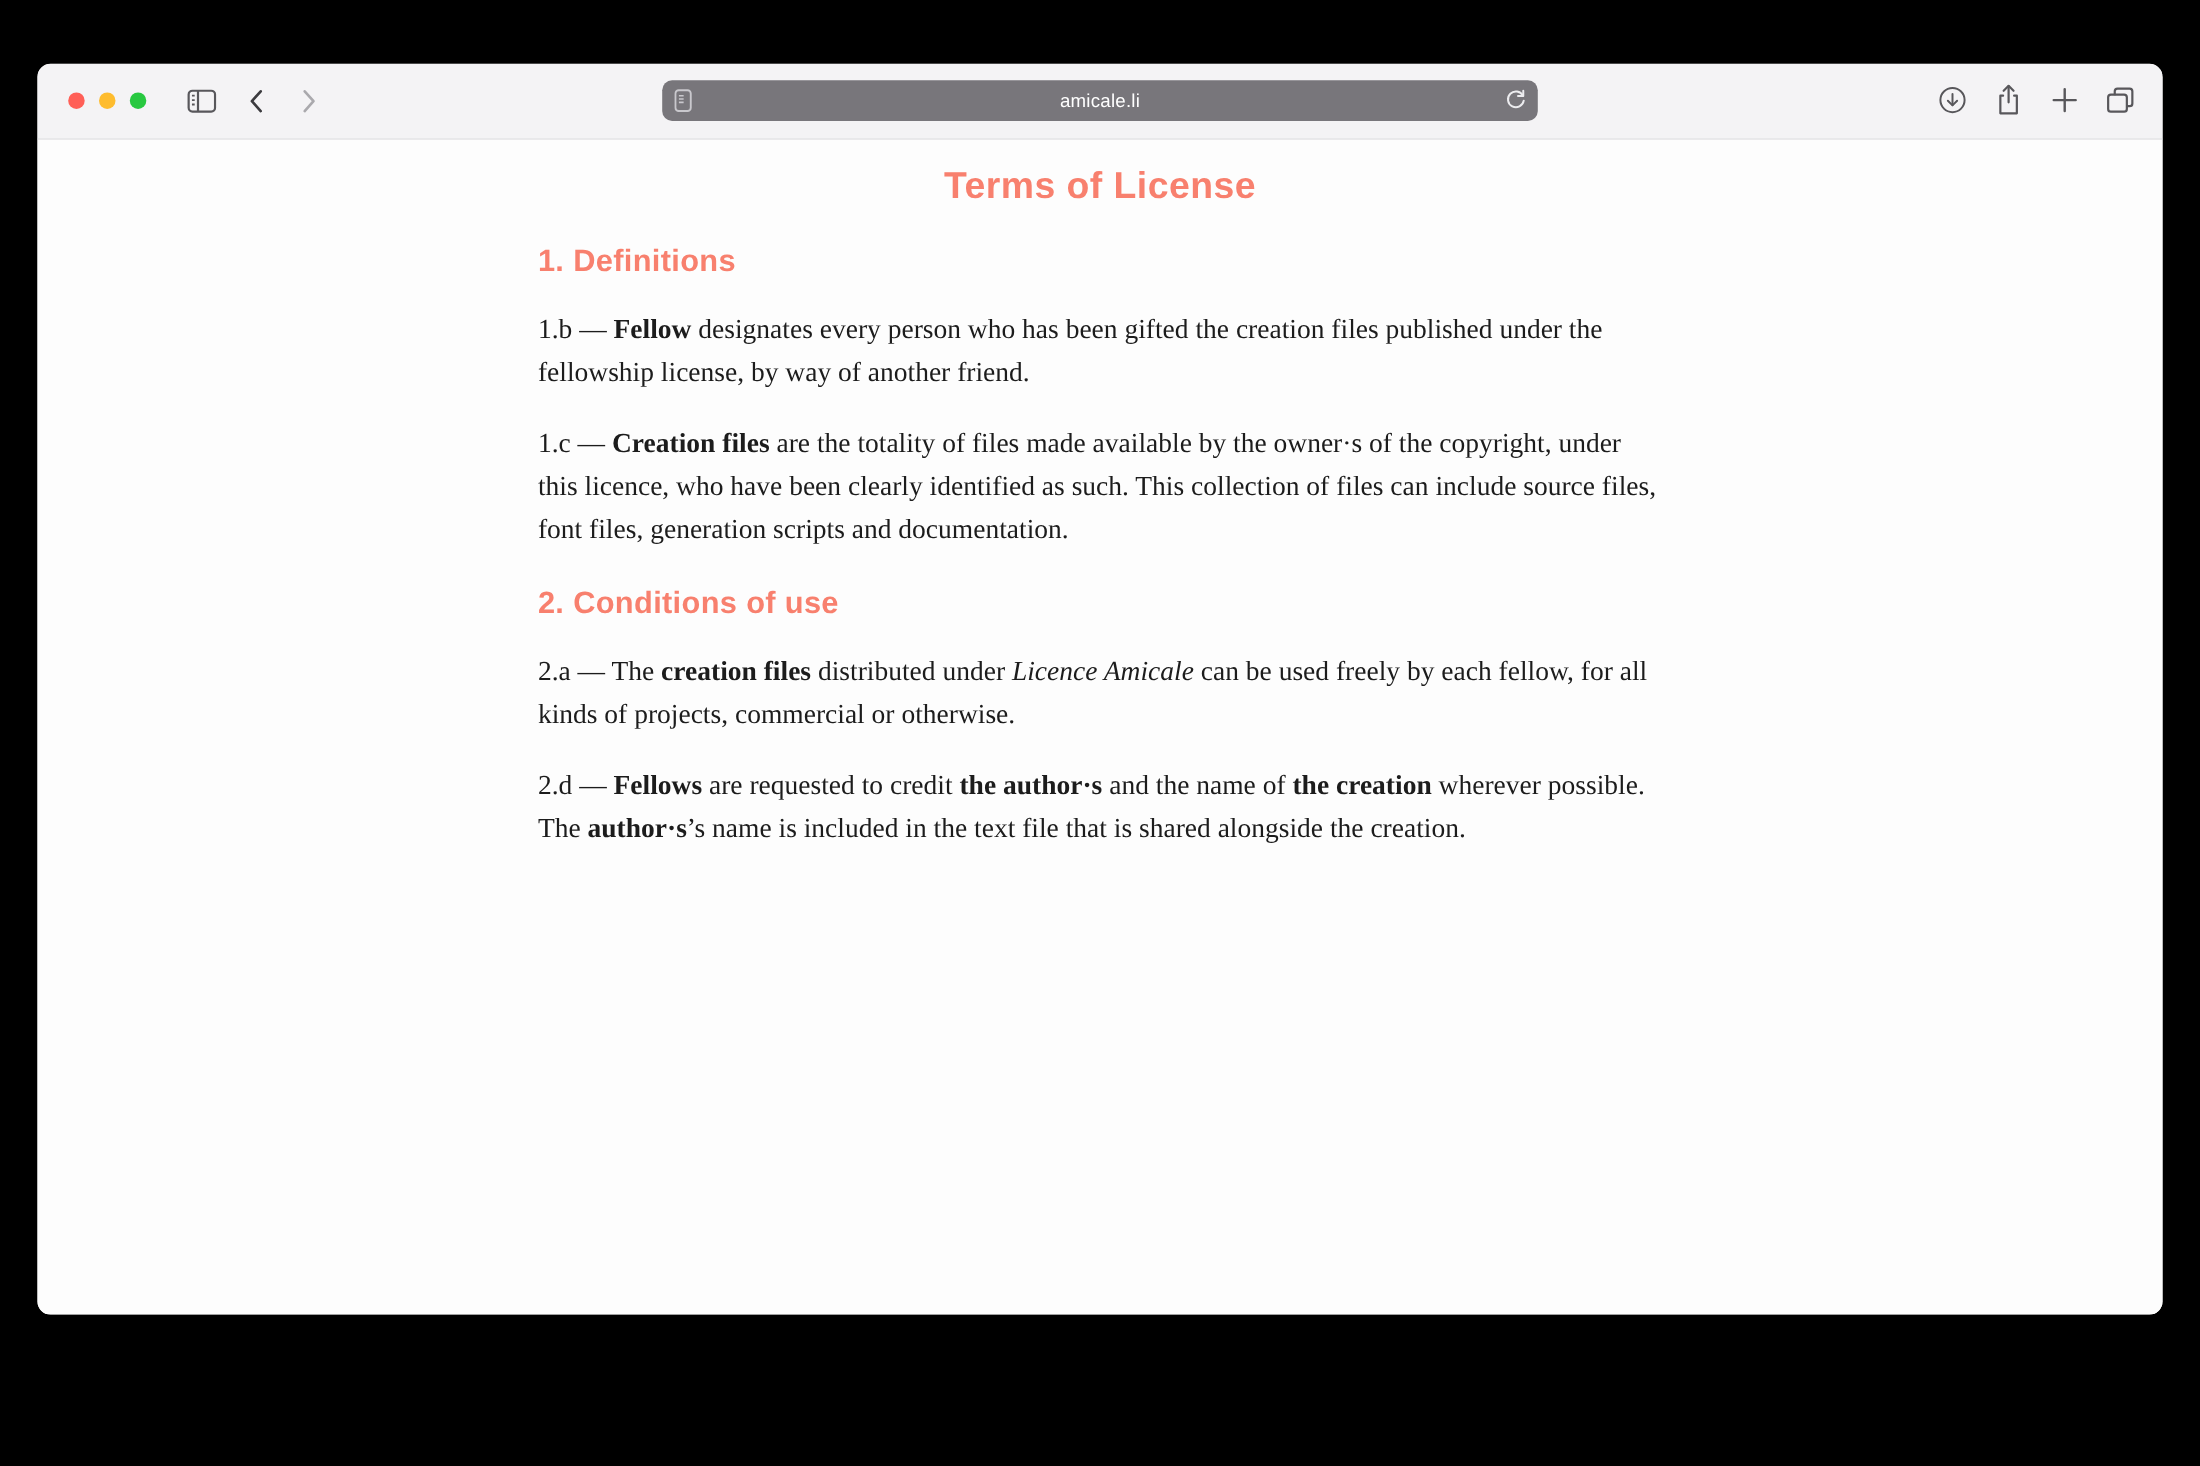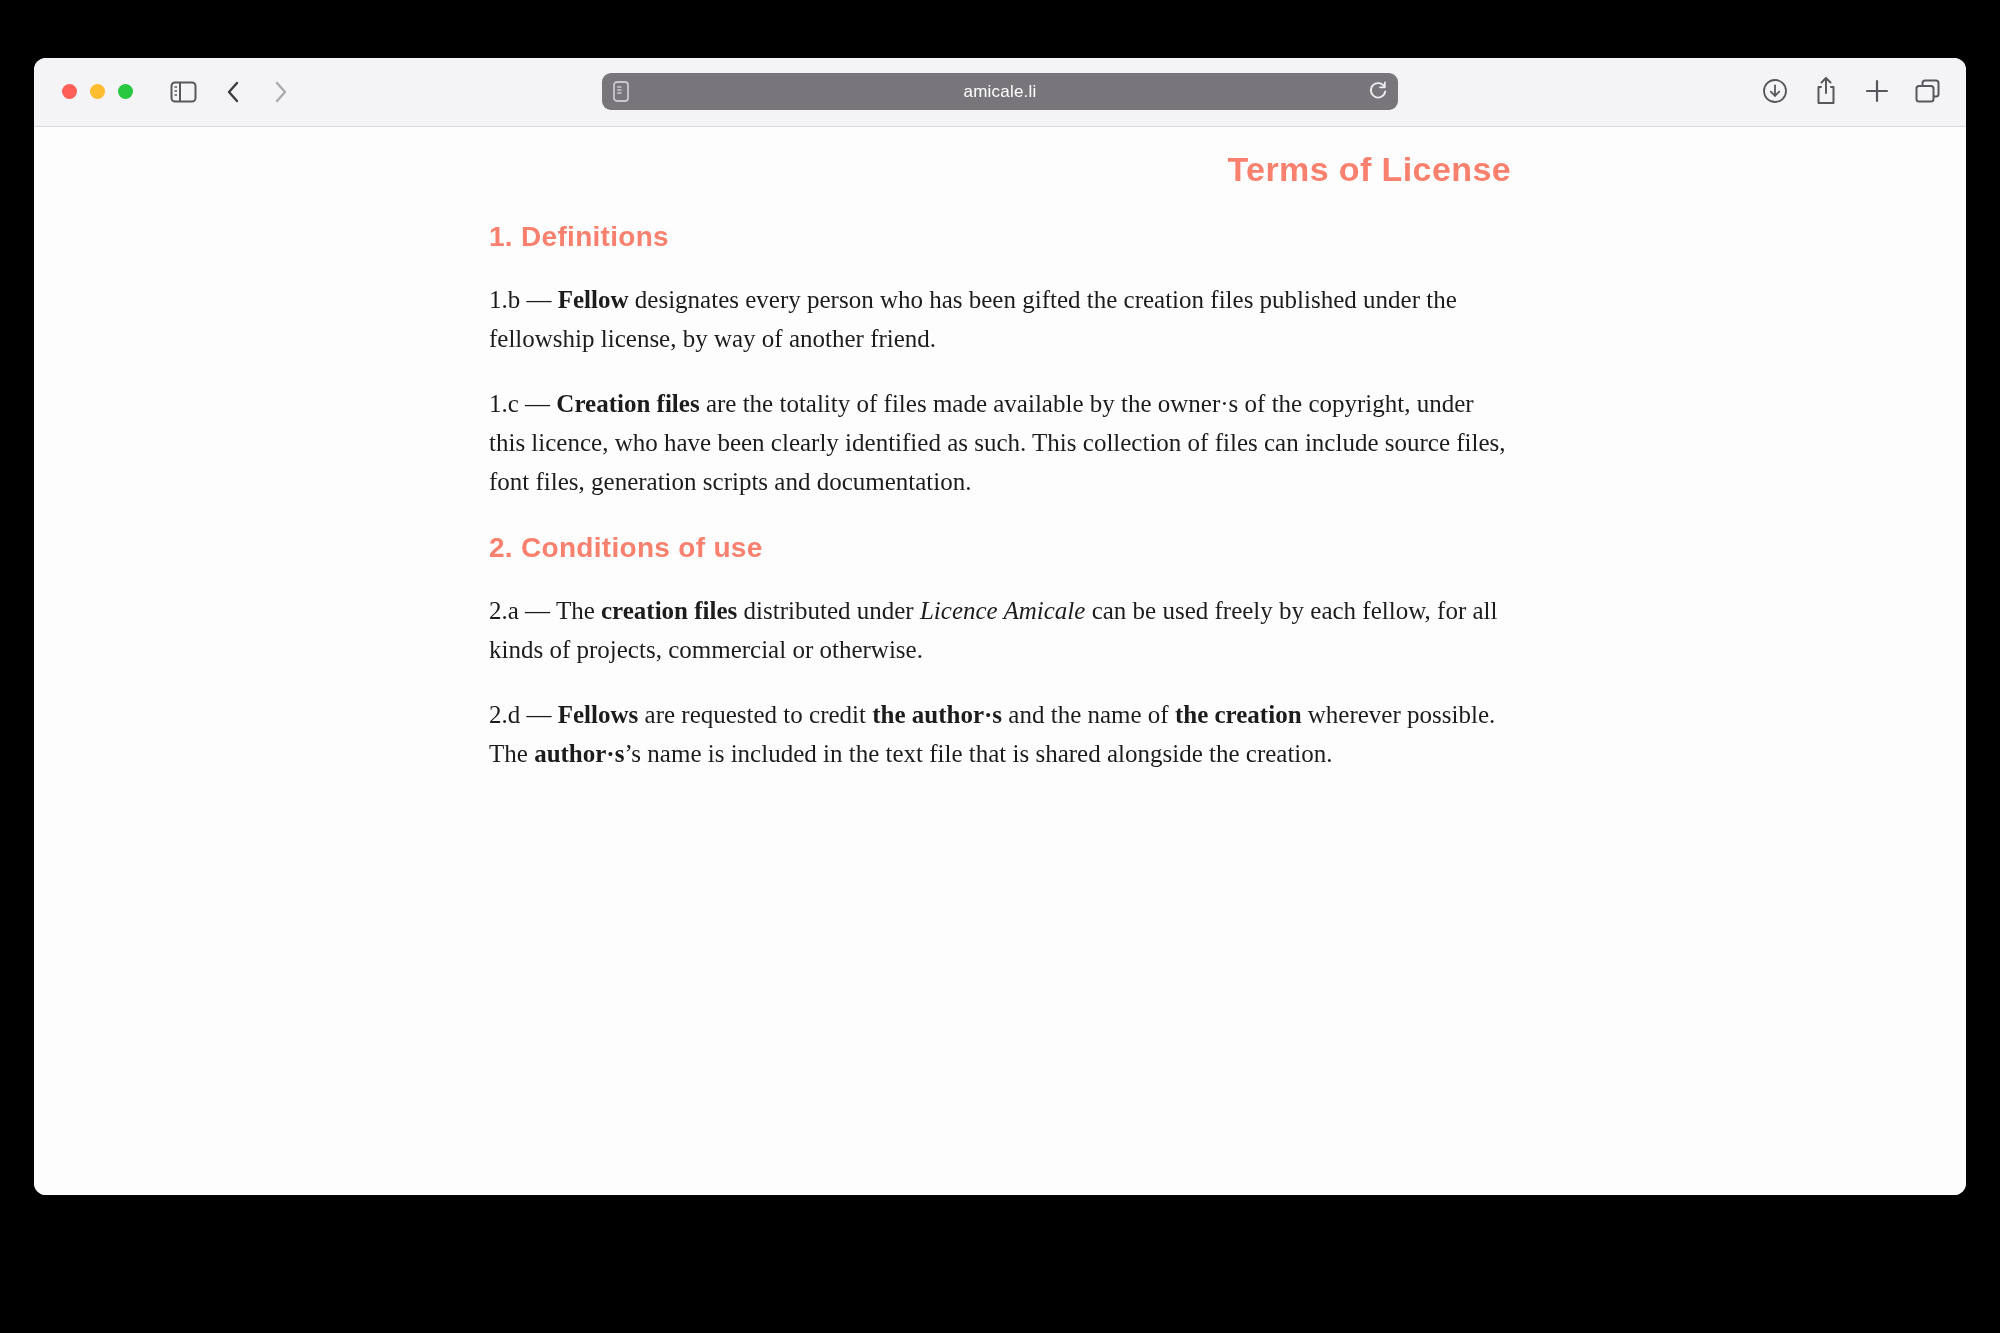--- a/index.html
+++ b/index.html
@@ -77,21 +77,21 @@
 
   
   .content {
     position: absolute; left: 0; top: 69px; right: 0; bottom: 0;
     background: #fdfdfd;
     overflow: hidden;
   }
   .column { width: 1022px; margin: 0 auto; }
   .page-title {
     margin: 21px 0 0 0;
-    text-align: right;
+    text-align: center;
     color: var(--accent);
     font-size: 34px; line-height: 42px;
     font-weight: bold; letter-spacing: 0.4px;
   }
   .section-heading {
     margin: 30px 0 26px 0;
     color: var(--accent);
     font-size: 28px; line-height: 34px;
     font-weight: bold; letter-spacing: 0.3px;
   }

